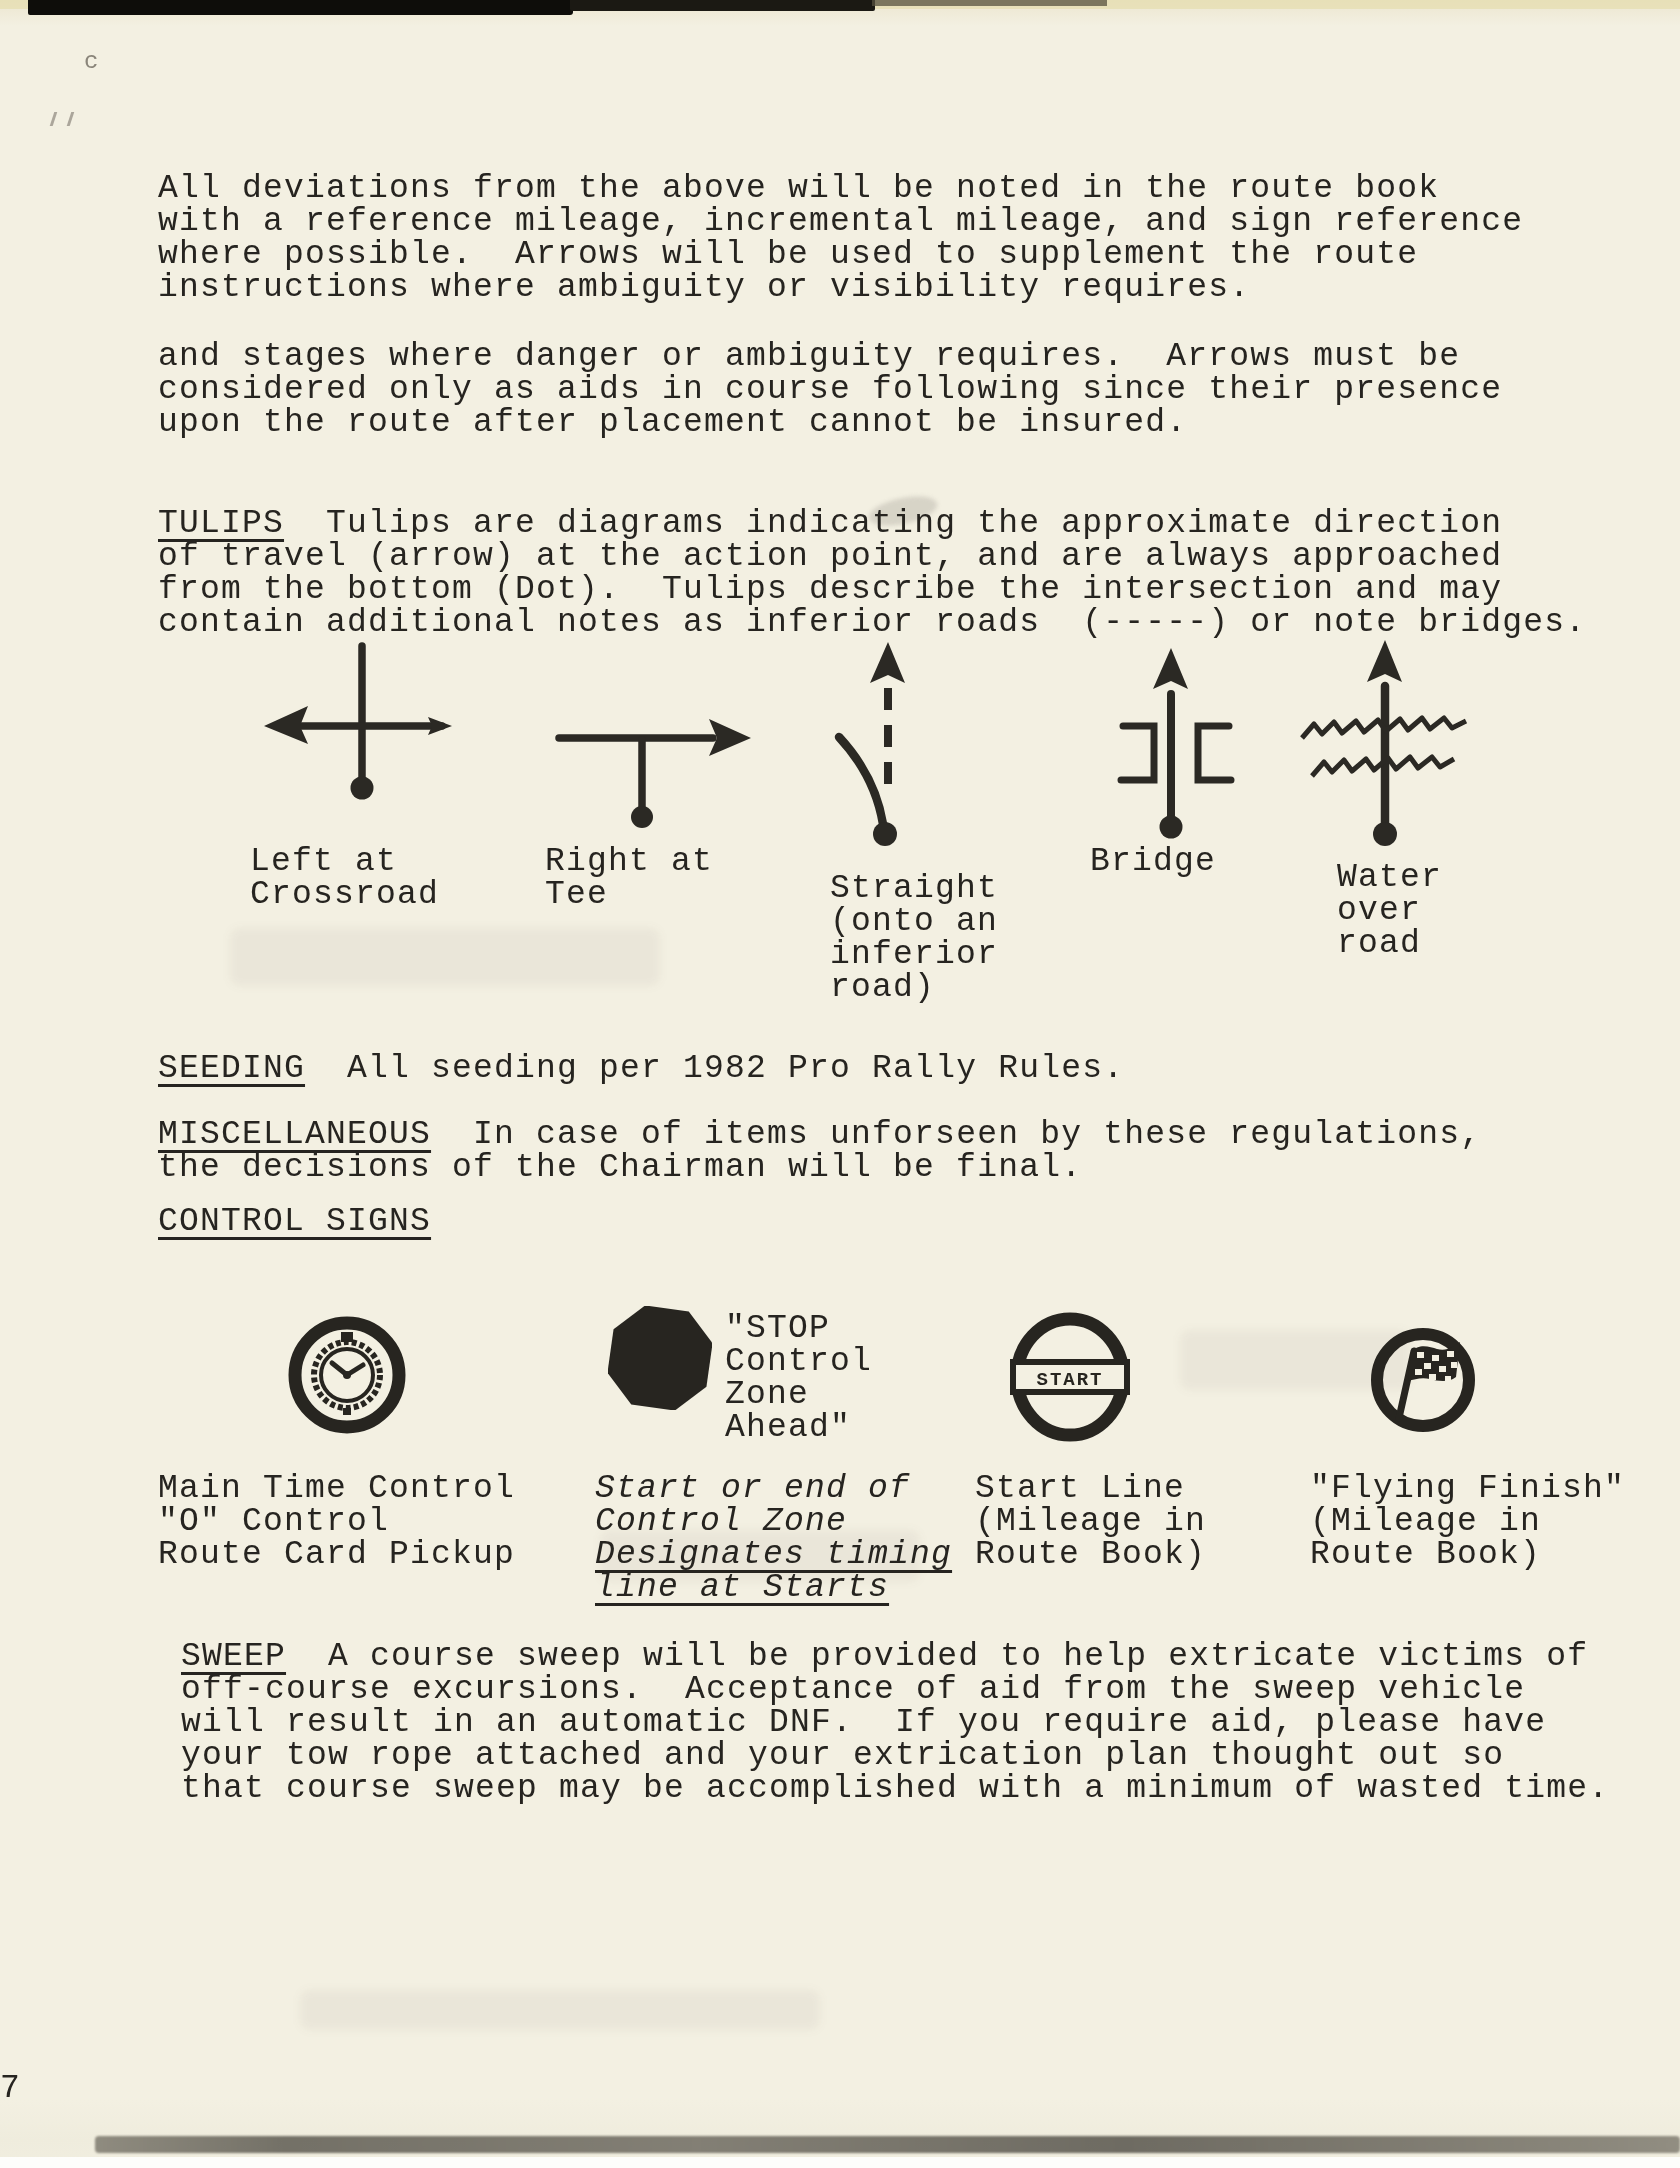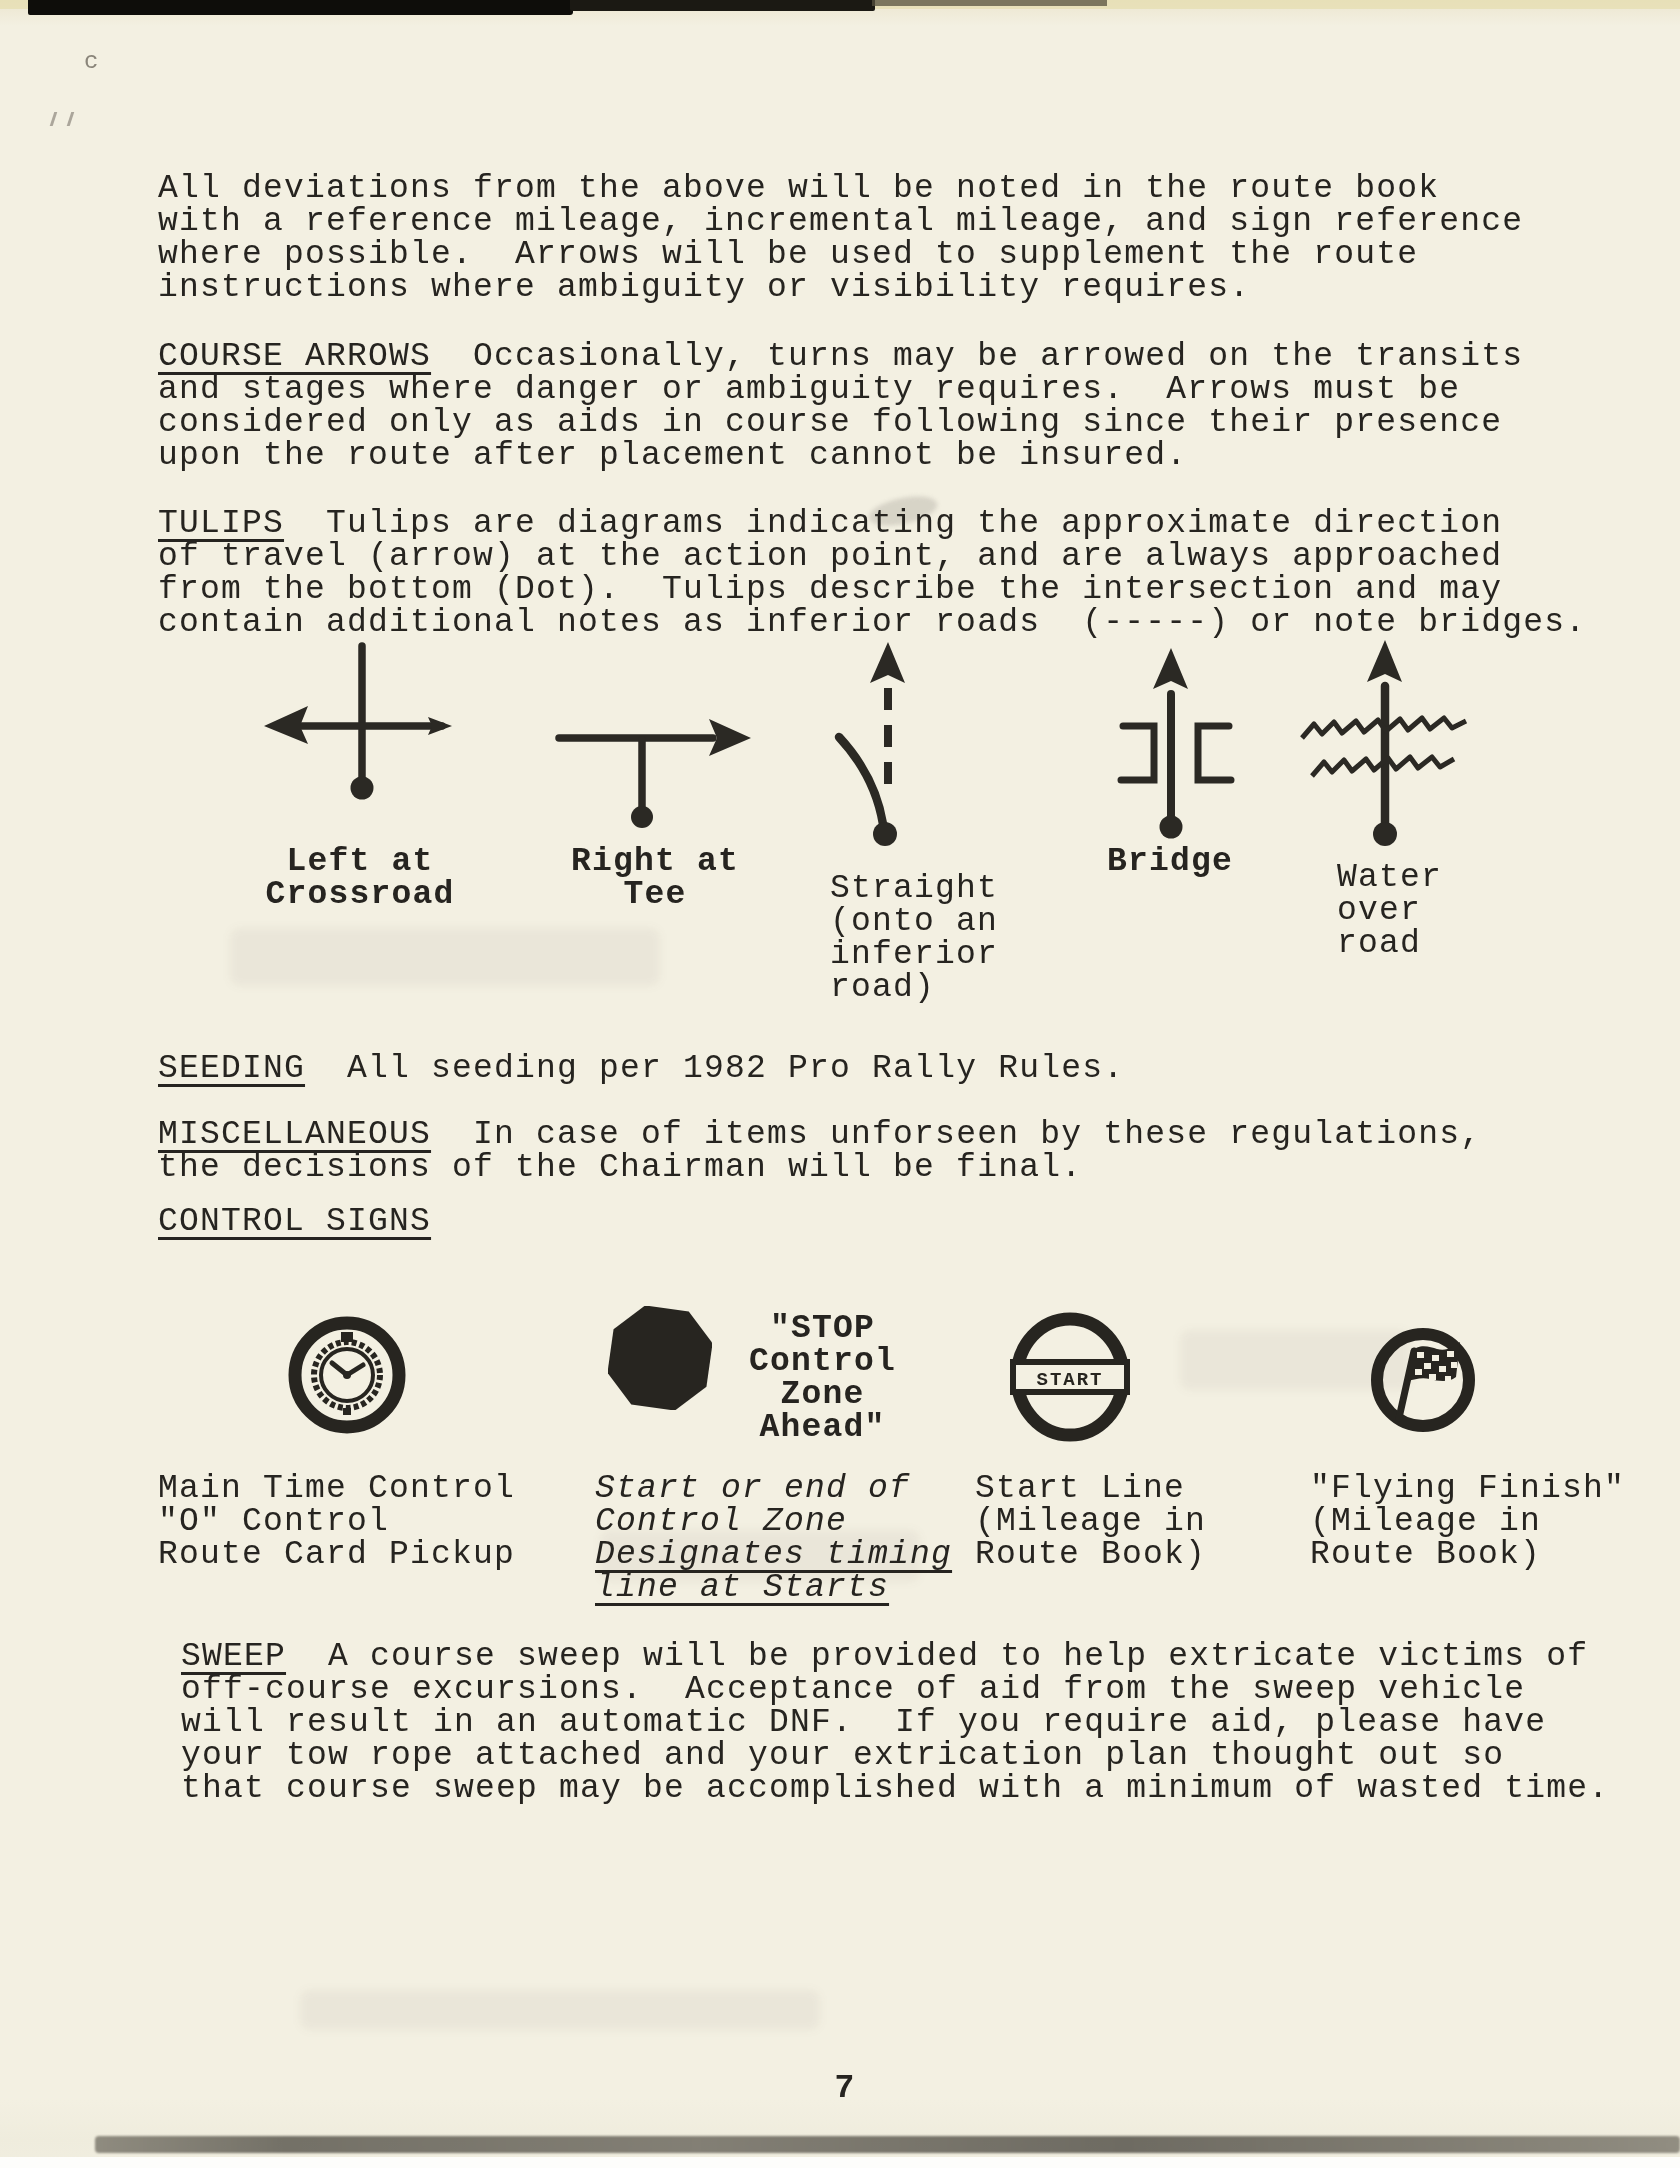--- a/index.html
+++ b/index.html
@@ -17,21 +17,21 @@
     font-size:33px;
     line-height:33px;
     letter-spacing:1.2px;
   }
   .abs{position:absolute;}
   .u{
     text-decoration:underline;
     text-decoration-thickness:3px;
     text-underline-offset:7px;
   }
-  .center{text-align:center;font-weight:bold;}
+  .center{}
   svg.tulip, svg.sign{display:block;}
   
   .top-yellow{position:absolute;left:0;top:0;width:100%;height:9px;background:#e6ddb0;opacity:.75;}
   .top-bar1{position:absolute;left:28px;top:0;width:545px;height:15px;background:#0e0d0a;border-radius:0 0 3px 2px;}
   .top-bar2{position:absolute;left:570px;top:0;width:305px;height:11px;background:#1b1913;border-radius:0 0 2px 2px;}
   .top-bar3{position:absolute;left:872px;top:0;width:235px;height:6px;background:#57513f;opacity:.75;}
   .bottom-band{position:absolute;left:95px;right:0;top:2136px;height:17px;border-radius:4px;
     background:linear-gradient(90deg,#6b675c,#45423a 12%,#5a564d 38%,#3d3a33 65%,#615d53 92%,#6e6a5f);
     opacity:.72;filter:blur(1px);}
   .bottom-white{position:absolute;left:0;bottom:0;width:100%;height:11px;background:#fdfdfb;}
@@ -62,21 +62,20 @@
   <div class="smudge"></div>
 
   <div class="abs" style="left:158px;top:172px;">
     <div class="line">All deviations from the above will be noted in the route book</div>
     <div class="line">with a reference mileage, incremental mileage, and sign reference</div>
     <div class="line">where possible.  Arrows will be used to supplement the route</div>
     <div class="line">instructions where ambiguity or visibility requires.</div>
   </div>
 
   <div class="abs" style="left:158px;top:340px;">
-    <div class="line"><span class="u">COURSE ARROWS</span><span>  Occasionally, turns may be arrowed on the transits</span></div>
     <div class="line">and stages where danger or ambiguity requires.  Arrows must be</div>
     <div class="line">considered only as aids in course following since their presence</div>
     <div class="line">upon the route after placement cannot be insured.</div>
   </div>
 
   <div class="abs" style="left:158px;top:507px;">
     <div class="line"><span class="u">TULIPS</span><span>  Tulips are diagrams indicating the approximate direction</span></div>
     <div class="line">of travel (arrow) at the action point, and are always approached</div>
     <div class="line">from the bottom (Dot).  Tulips describe the intersection and may</div>
     <div class="line">contain additional notes as inferior roads  (-----) or note bridges.</div>

